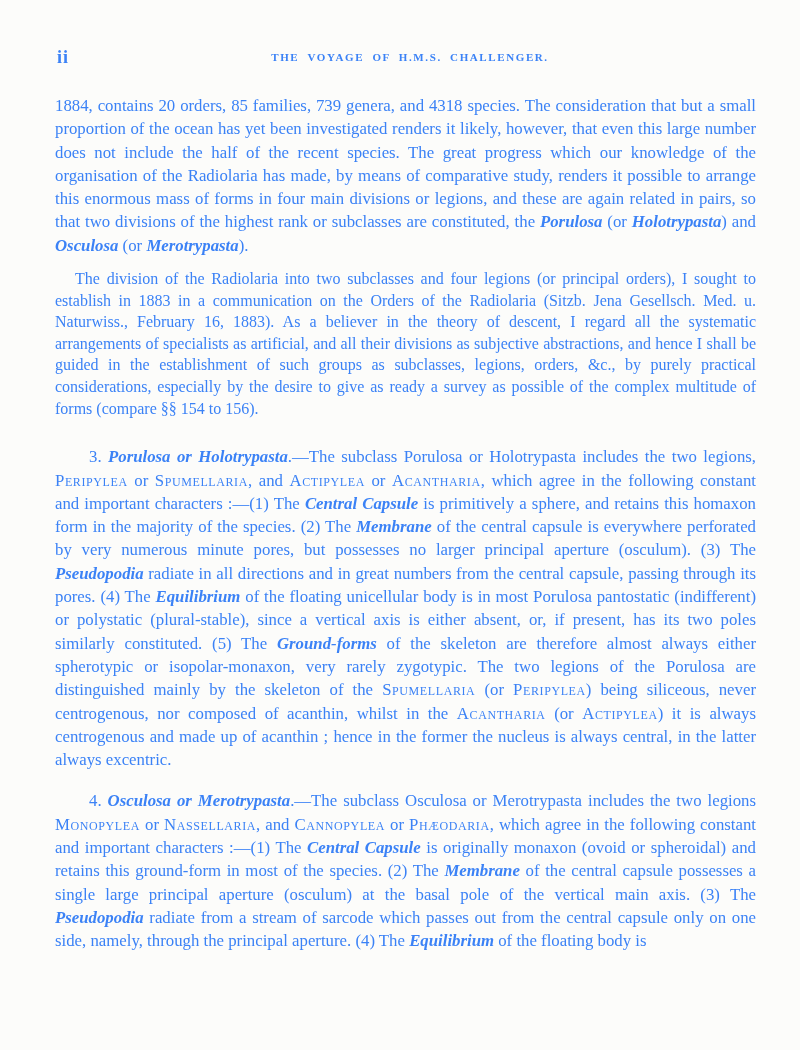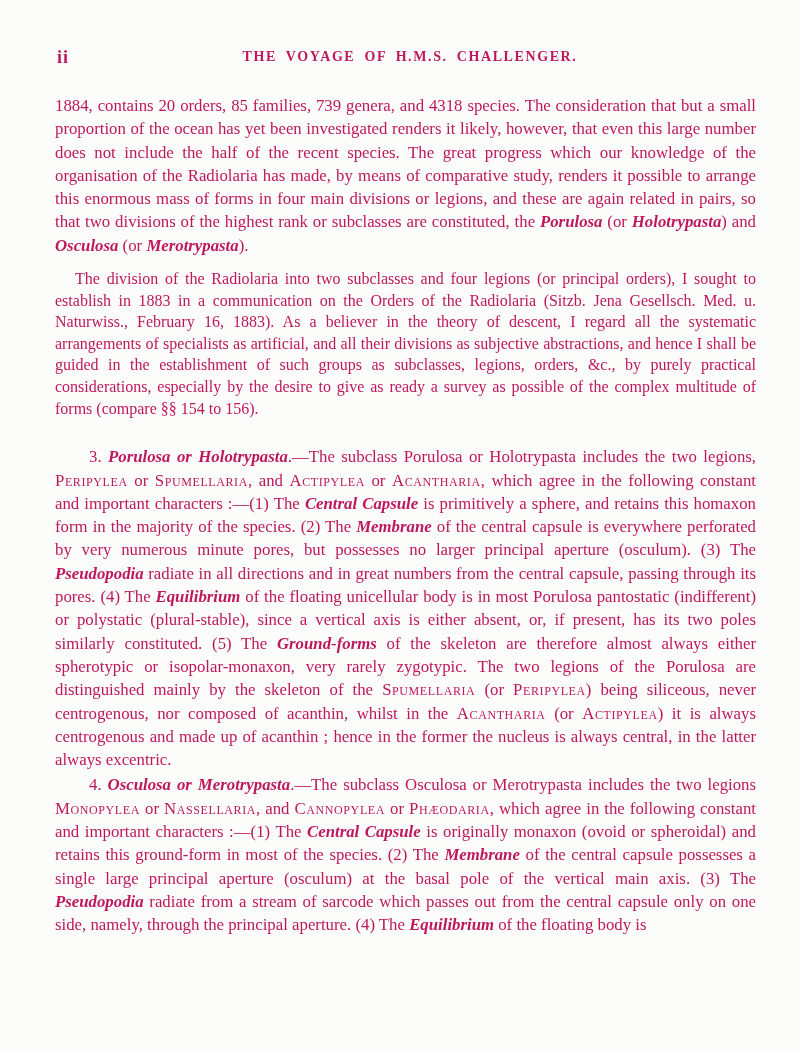--- a/index.html
+++ b/index.html
@@ -8,40 +8,40 @@
     background: #f4f4f2;
   }
   .page {
     position: relative;
     width: 800px;
     height: 1050px;
     margin: 0 auto;
     box-sizing: border-box;
     padding: 47px 44px 0 55px;
     background: #fcfcfa;
-    color: #be185d;
+    color: #3b82f6;
     font-family: "Liberation Serif", "DejaVu Serif", serif;
     overflow: hidden;
   }
   .running-head {
     position: relative;
     height: 20px;
     text-align: center;
   }
   .folio {
     position: absolute;
     left: 2px;
     top: 0;
     font-size: 18px;
     font-weight: bold;
     letter-spacing: 1px;
   }
   .running-title {
     display: inline-block;
-    font-size: 14px;
+    font-size: 11px;
     font-weight: bold;
     letter-spacing: 1.6px;
     word-spacing: 4px;
     transform: translateX(-8px);
     margin-left: 25px;
   }
   .text-block { margin-top: 27px; }
   .para {
     margin: 0;
     text-align: justify;
@@ -52,21 +52,21 @@
     text-indent: 34px;
   }
   .no-indent { text-indent: 0; }
   .small-text {
     font-size: 16px;
     line-height: 21.6px;
     text-indent: 20px;
     margin-top: 11px;
   }
   .mt-section3 { margin-top: 26px; }
-  .mt-section4 { margin-top: 2px; }
+  .mt-section4 { margin-top: 18px; }
   .r-i { font-style: italic; font-weight: bold; }
   .r-sc { font-variant: small-caps; letter-spacing: 0.6px; }
 </style>
 </head>
 <body>
 
 <div class="page">
   <header class="running-head">
     <span class="folio">ii</span>
     <span class="running-title">THE VOYAGE OF H.M.S. CHALLENGER.</span>

